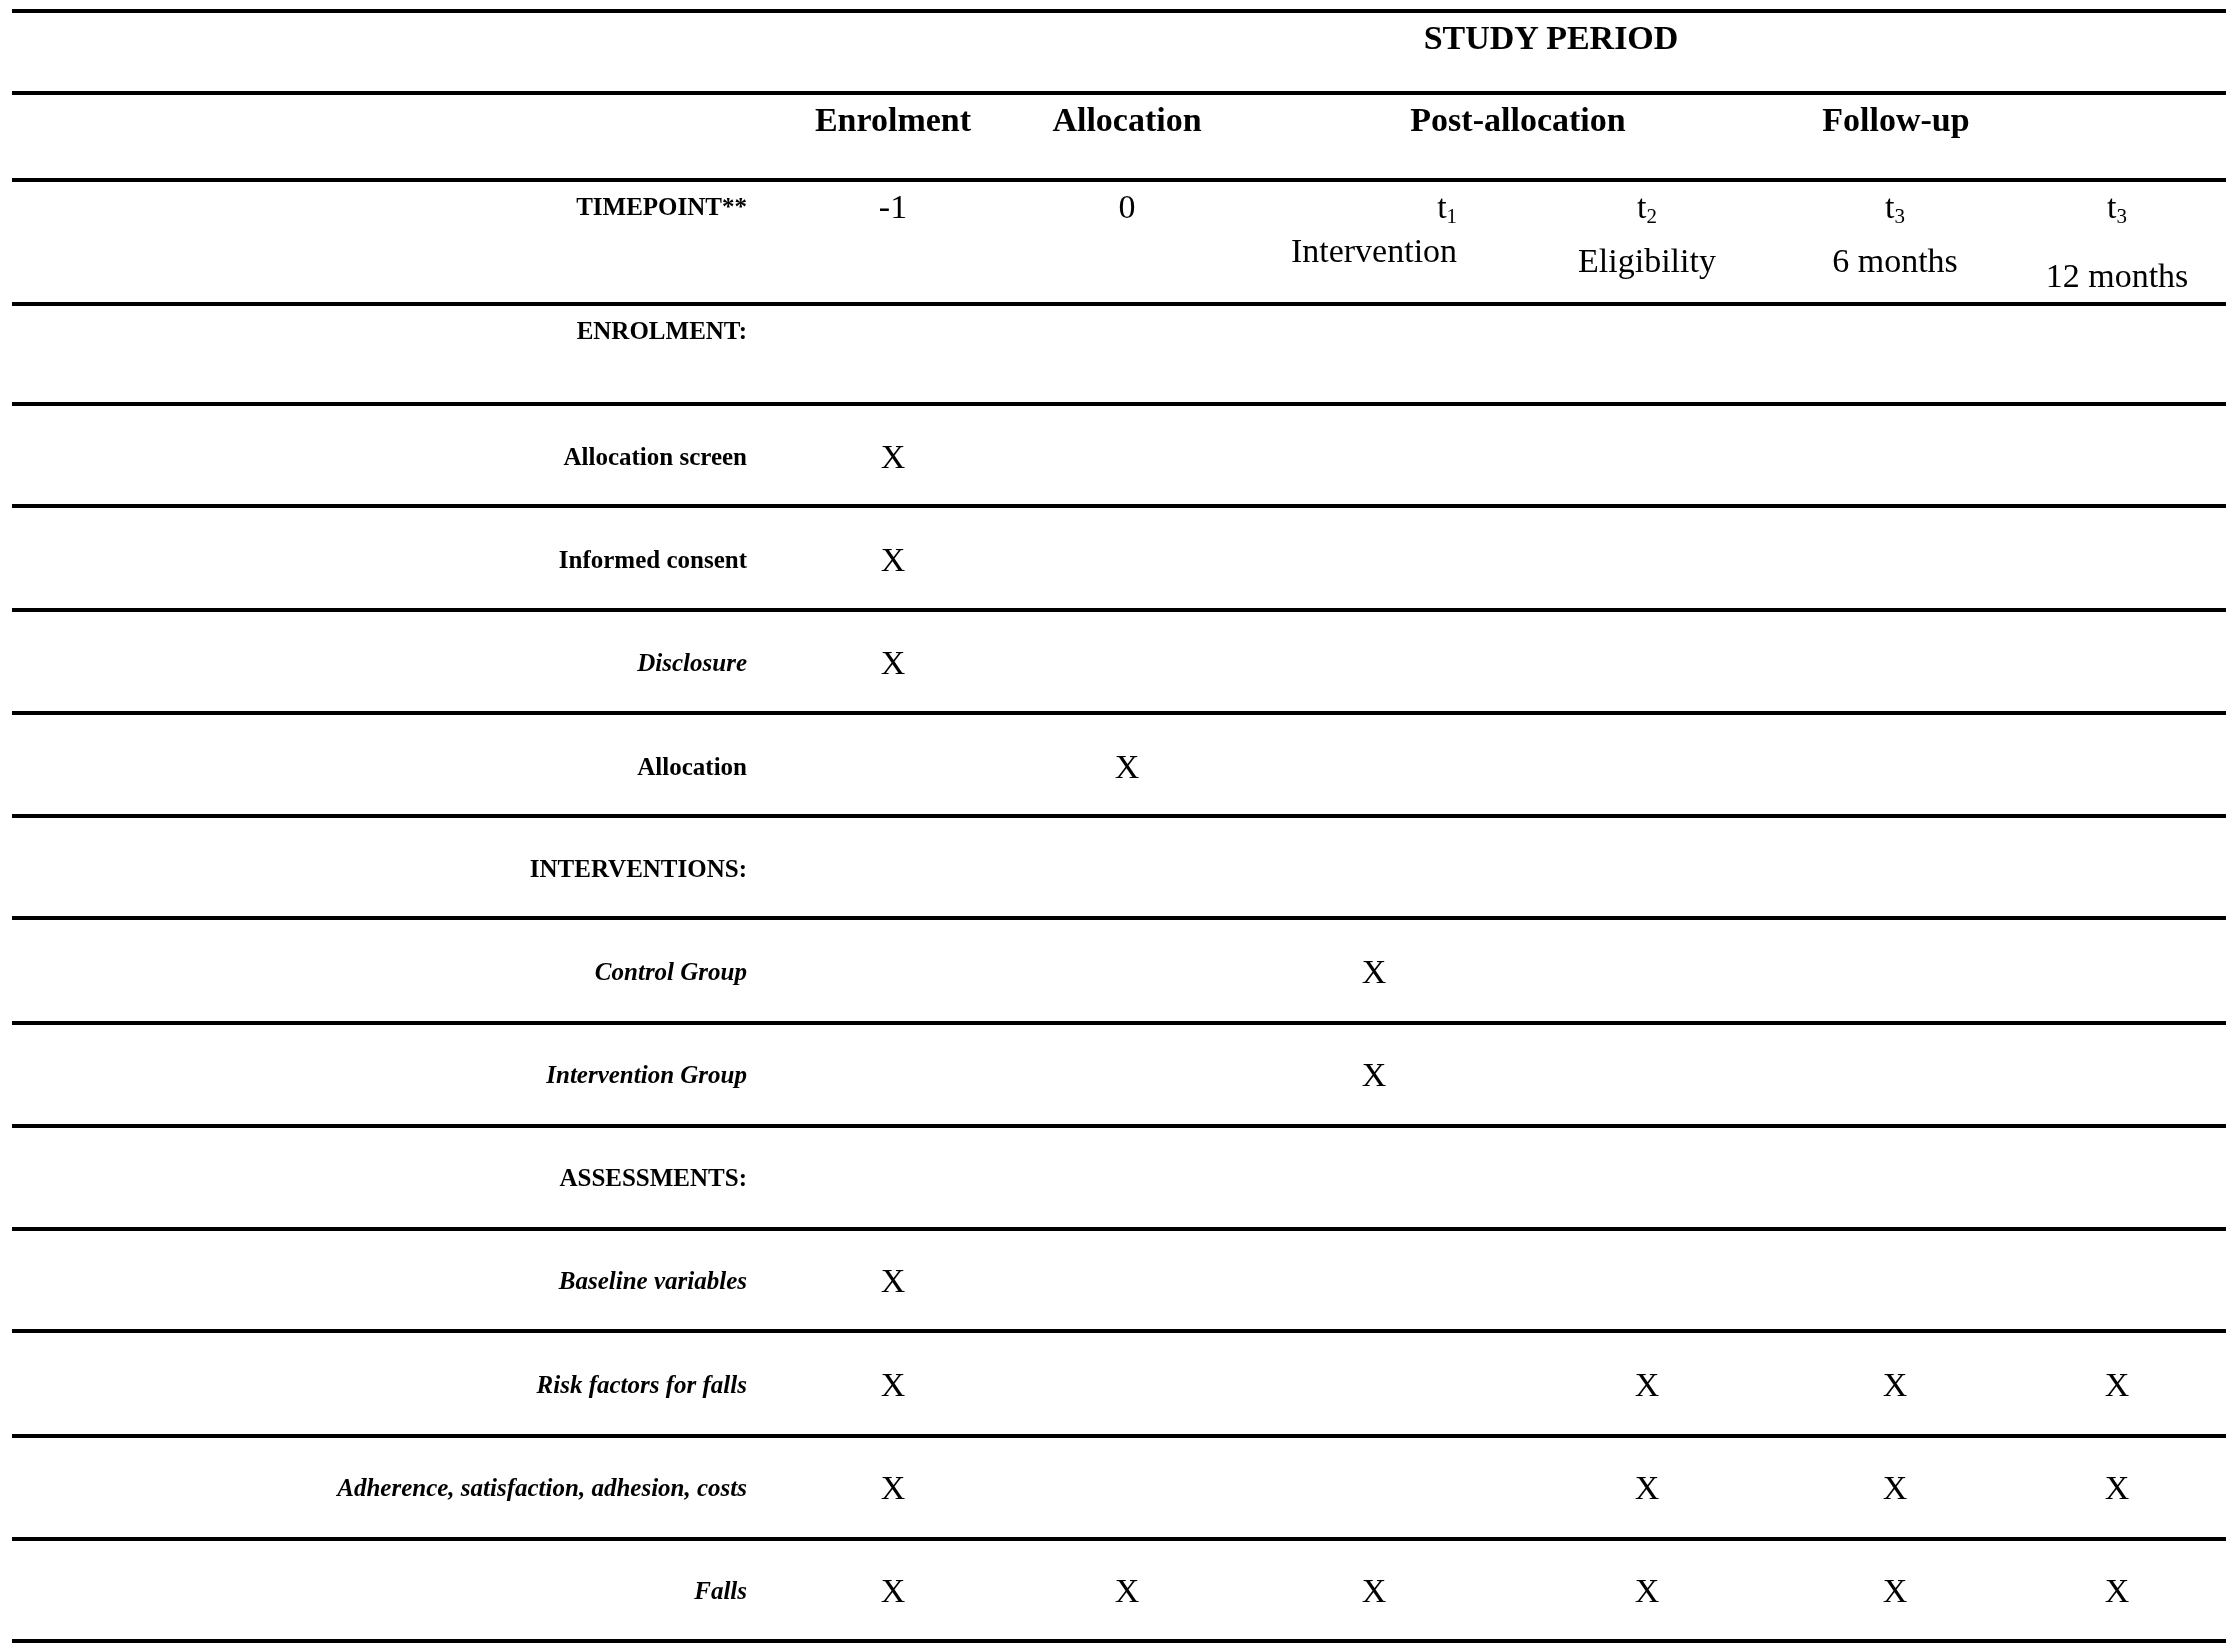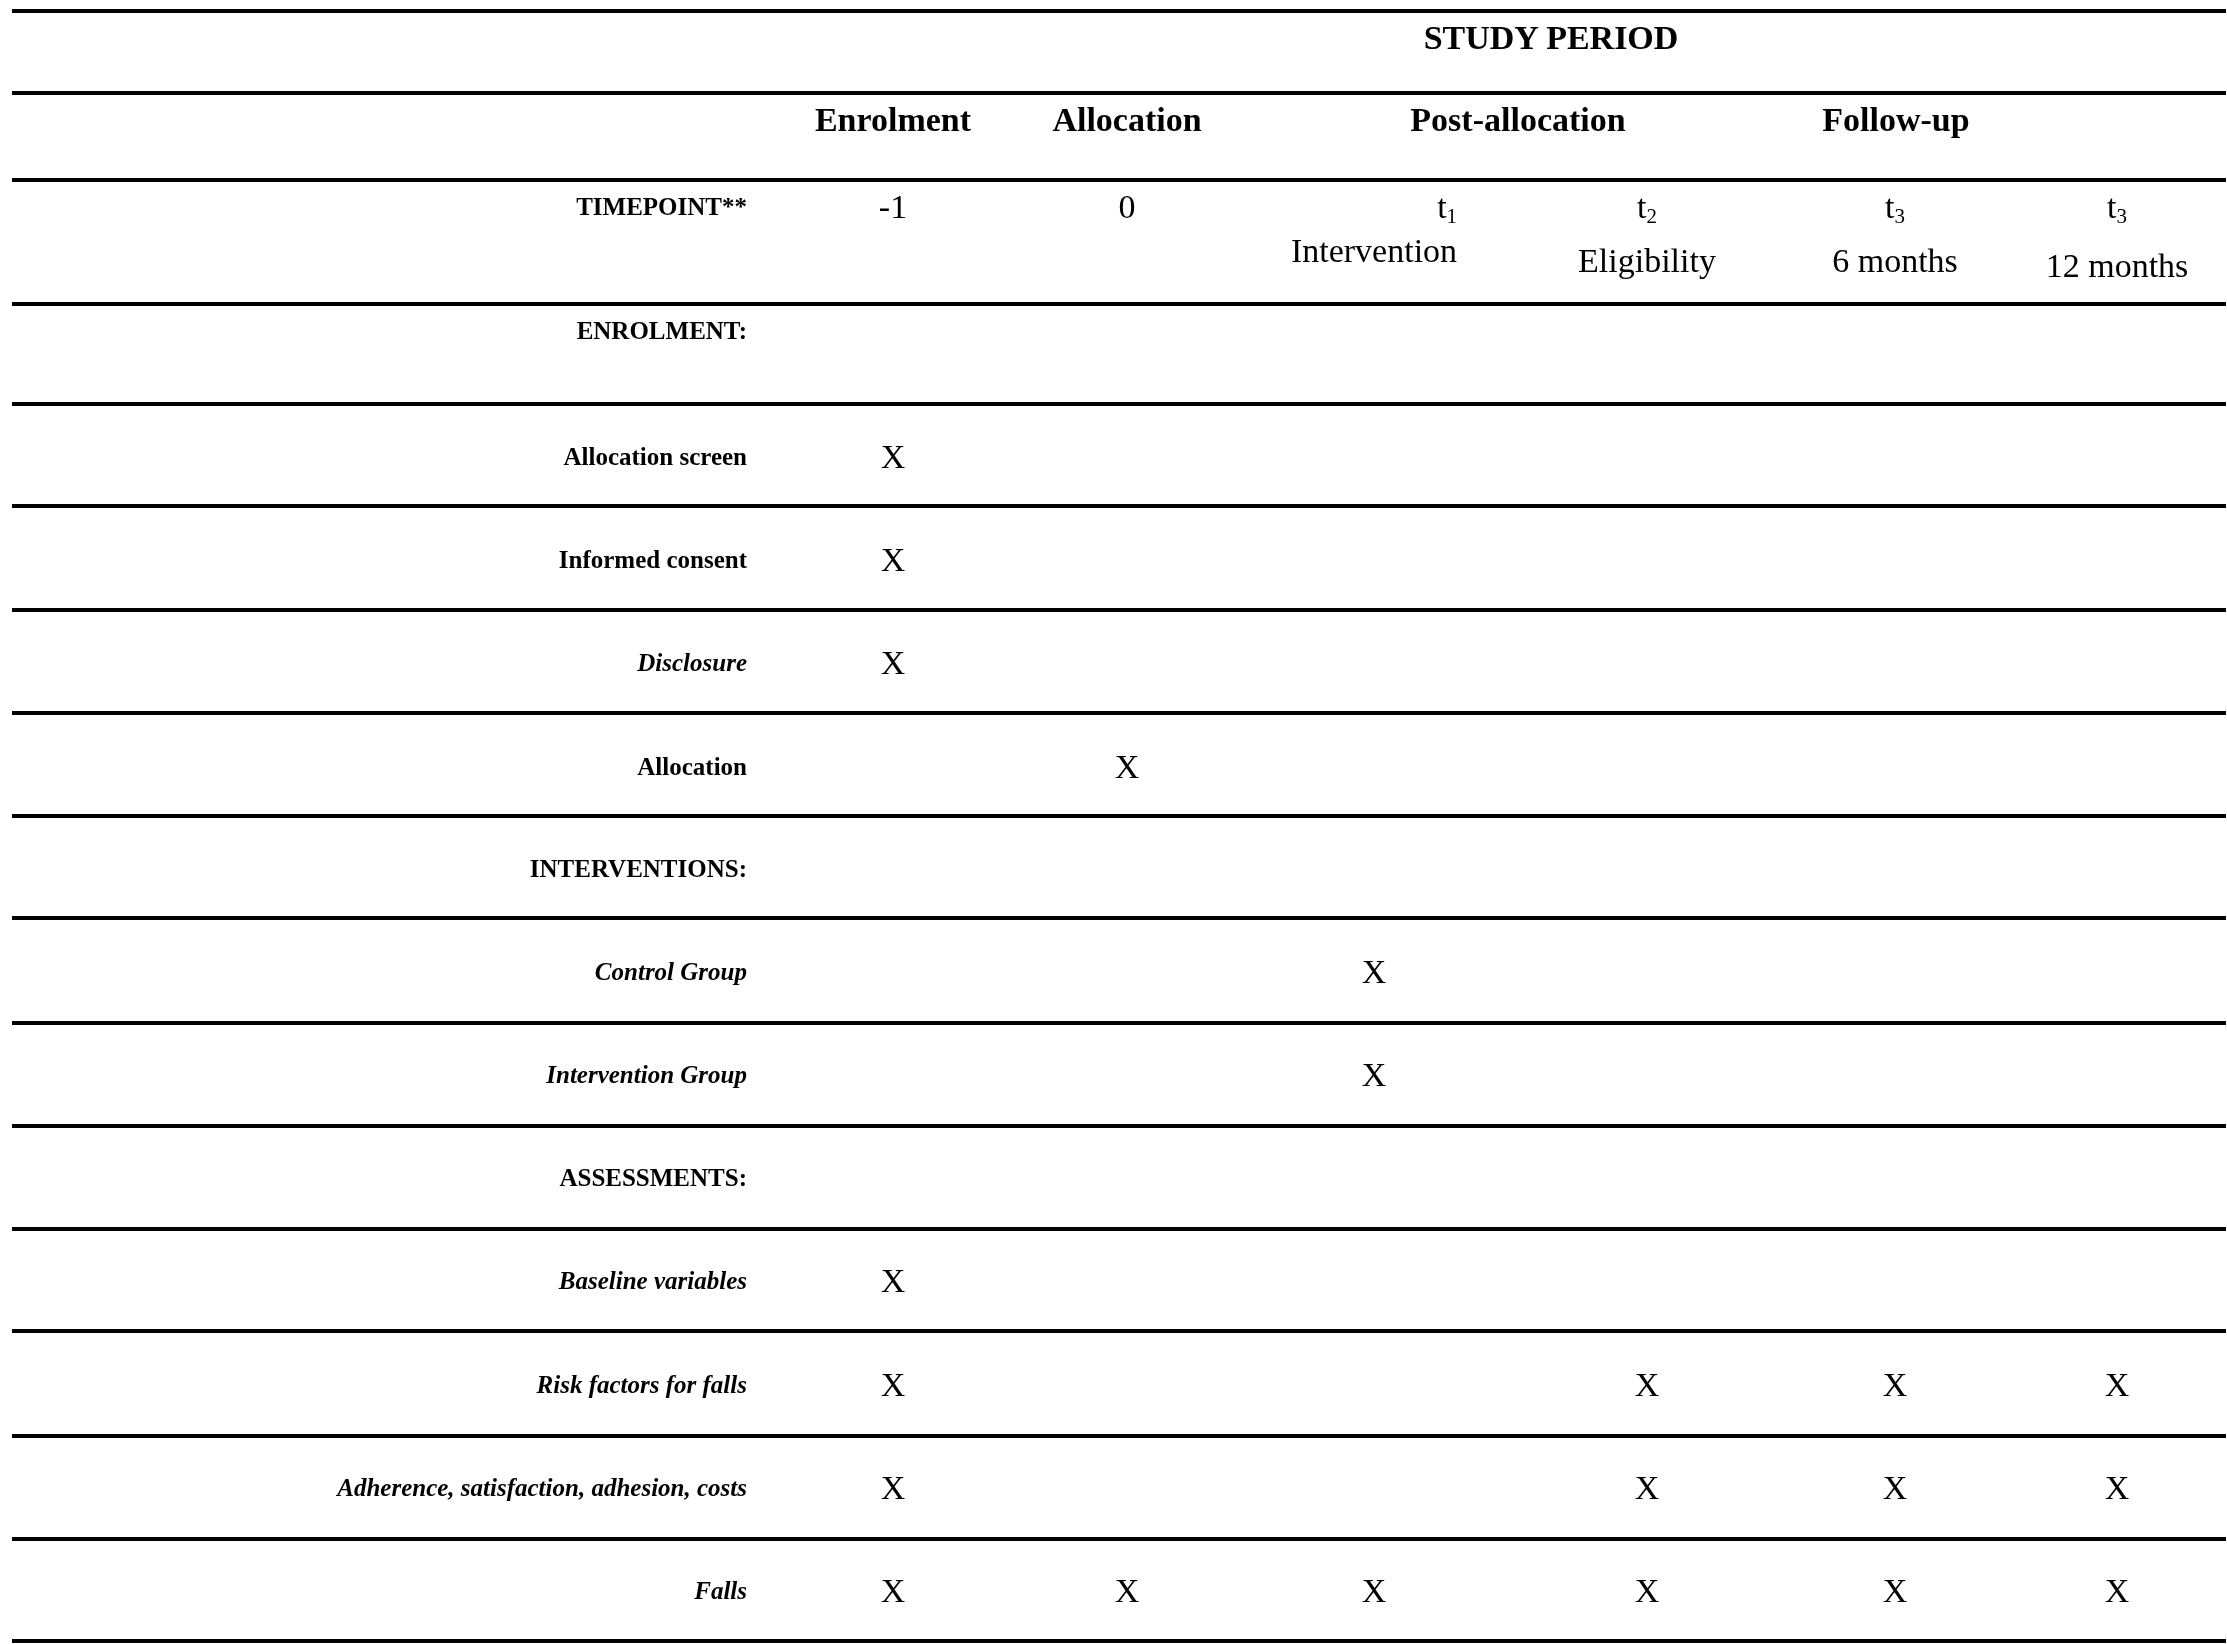--- a/index.html
+++ b/index.html
@@ -57,21 +57,21 @@
 <div class="txt center" style="left:1647px; top:187px; text-align:center;">
   <div><span>t</span><sub>2</sub></div>
   <div style="margin-top:10.4px;">Eligibility</div>
 </div>
 <div class="txt center" style="left:1895px; top:187px; text-align:center;">
   <div><span>t</span><sub>3</sub></div>
   <div style="margin-top:10.4px;">6 months</div>
 </div>
 <div class="txt center" style="left:2117px; top:187px; text-align:center;">
   <div><span>t</span><sub>3</sub></div>
-  <div style="margin-top:15px;">12 months</div>
+  <div style="margin-top:25px;">12 months</div>
 </div>
 
 <div id="rows">
     <div class="rowlabel bold" style="top: 311px;">ENROLMENT:</div>
     <div class="rowlabel bold" style="top: 437px;">Allocation screen</div>
     <div class="mark" style="left: 893px; top: 437px;">X</div>
     <div class="rowlabel bold" style="top: 540px;">Informed consent</div>
     <div class="mark" style="left: 893px; top: 540px;">X</div>
     <div class="rowlabel ital bold" style="top: 643px; margin-left: 12px;">Disclosure</div>
     <div class="mark" style="left: 893px; top: 643px;">X</div>

